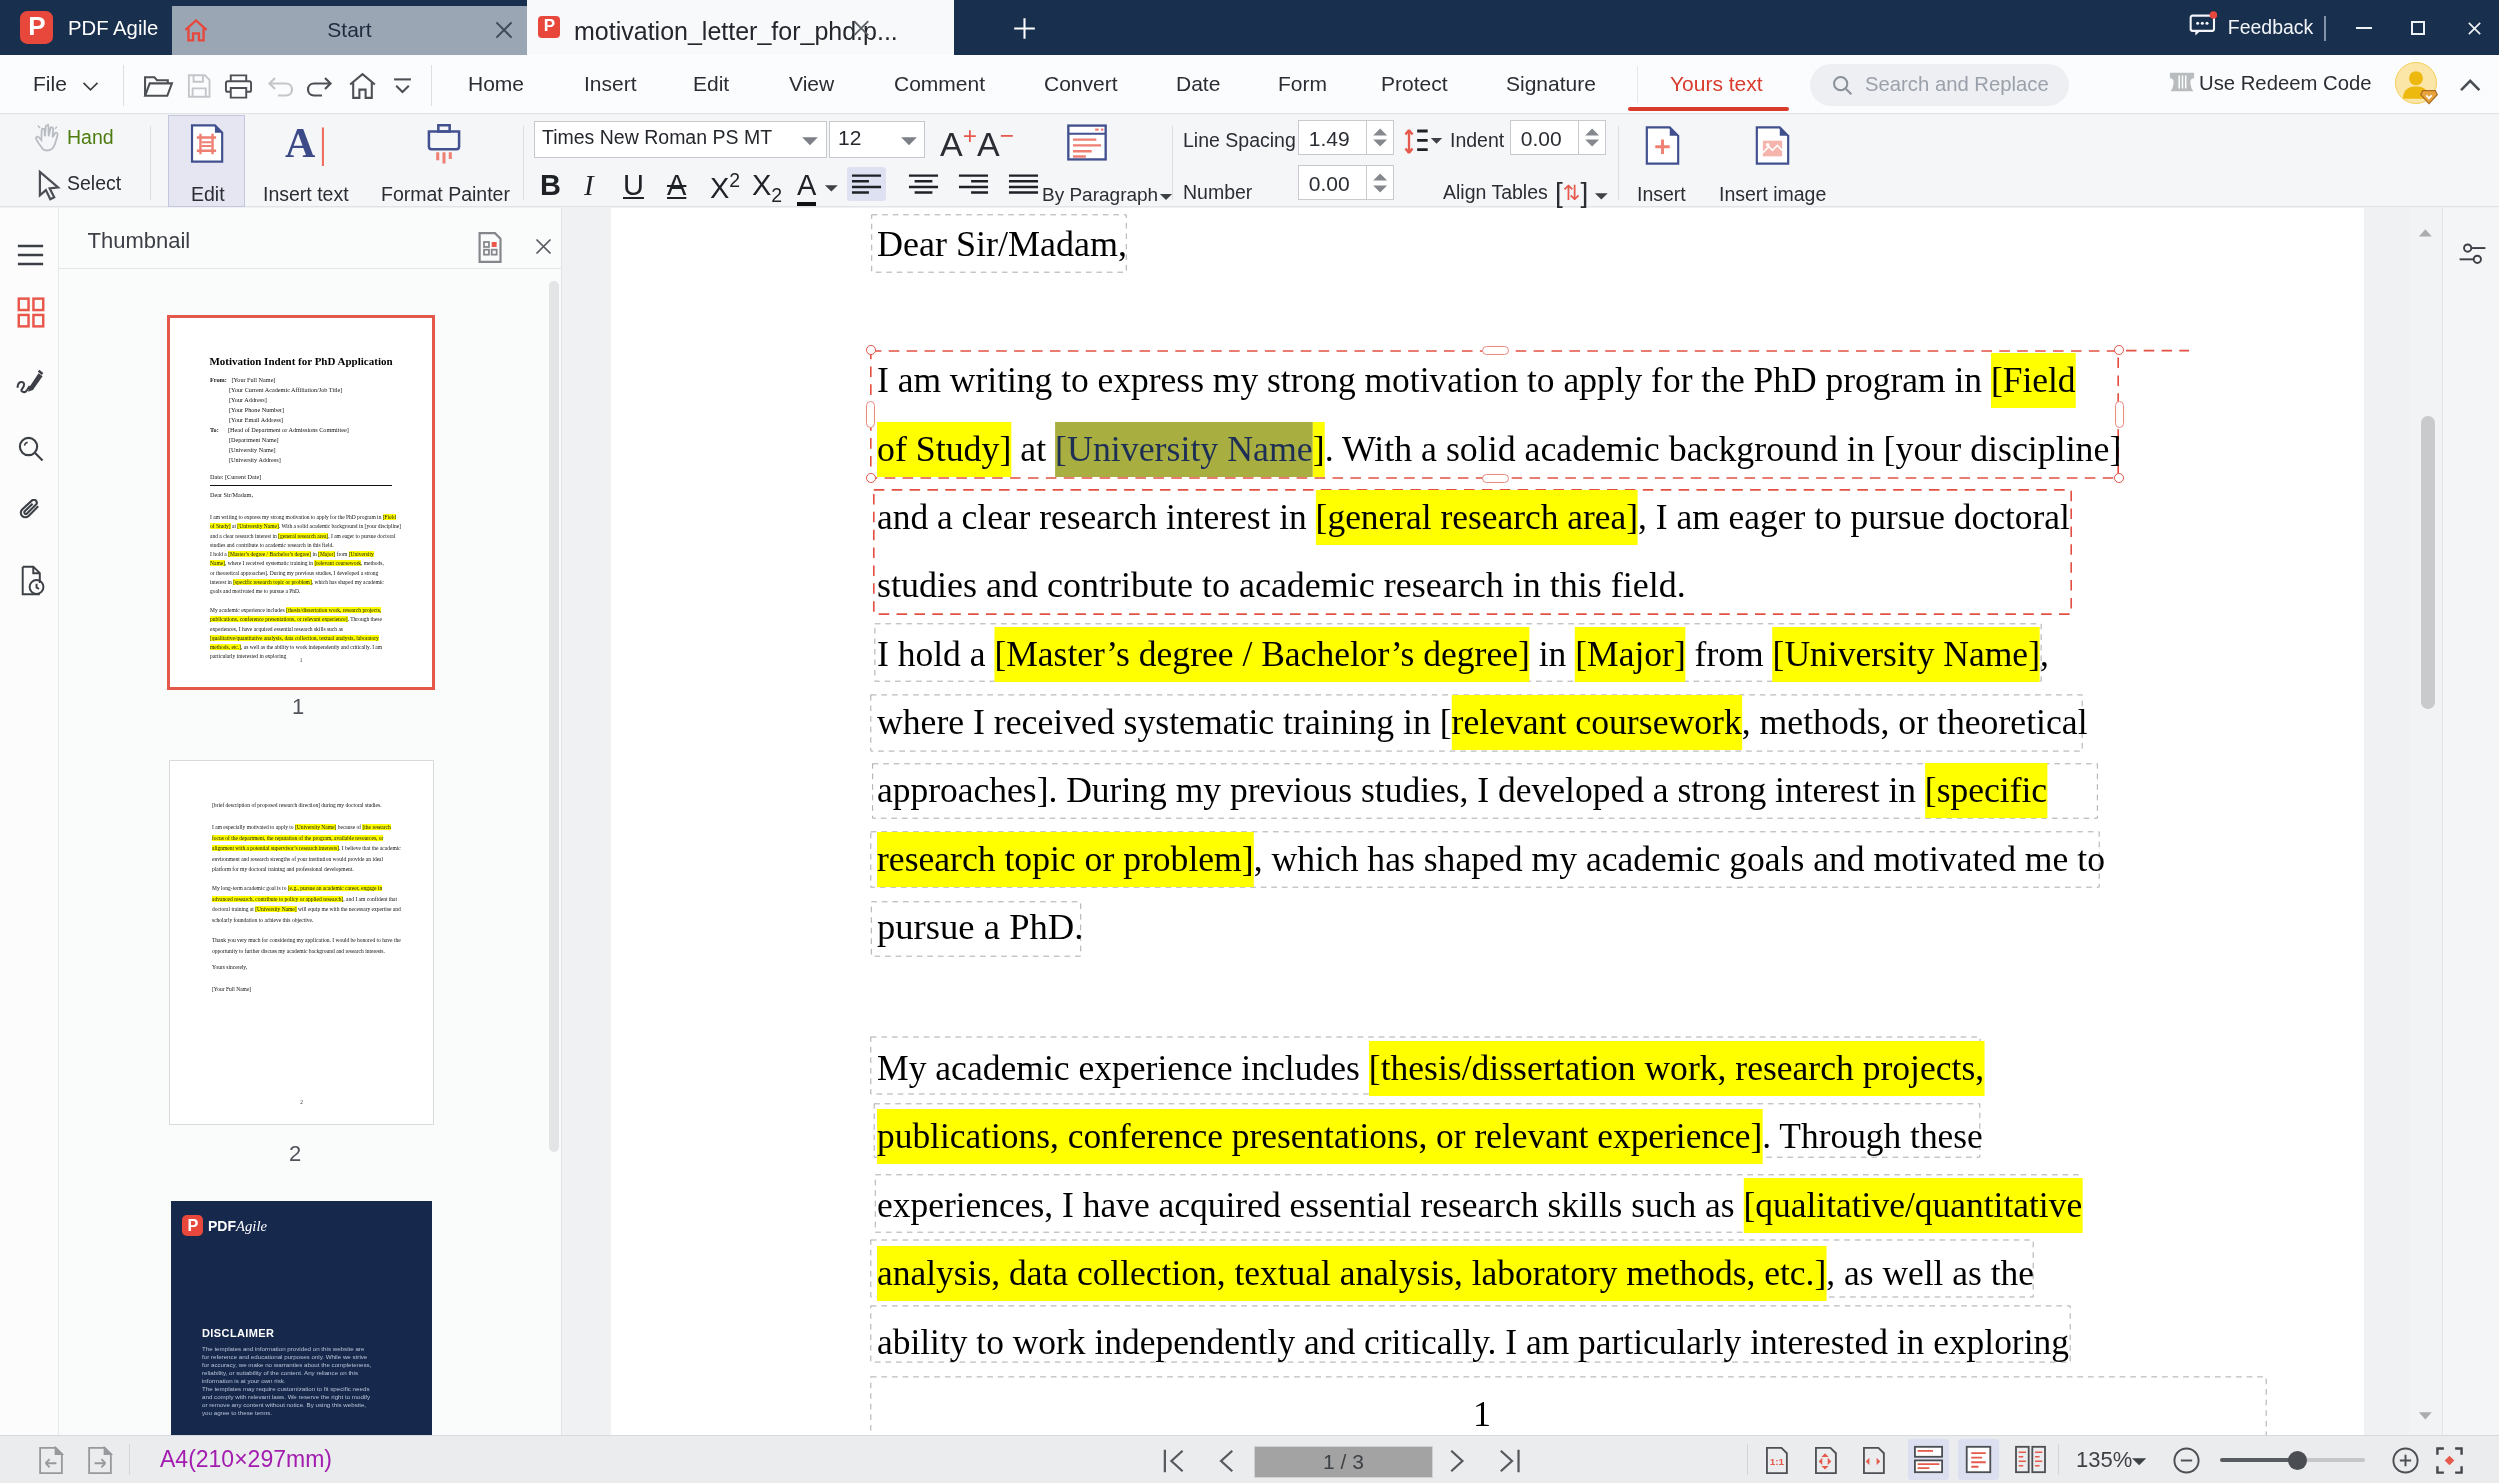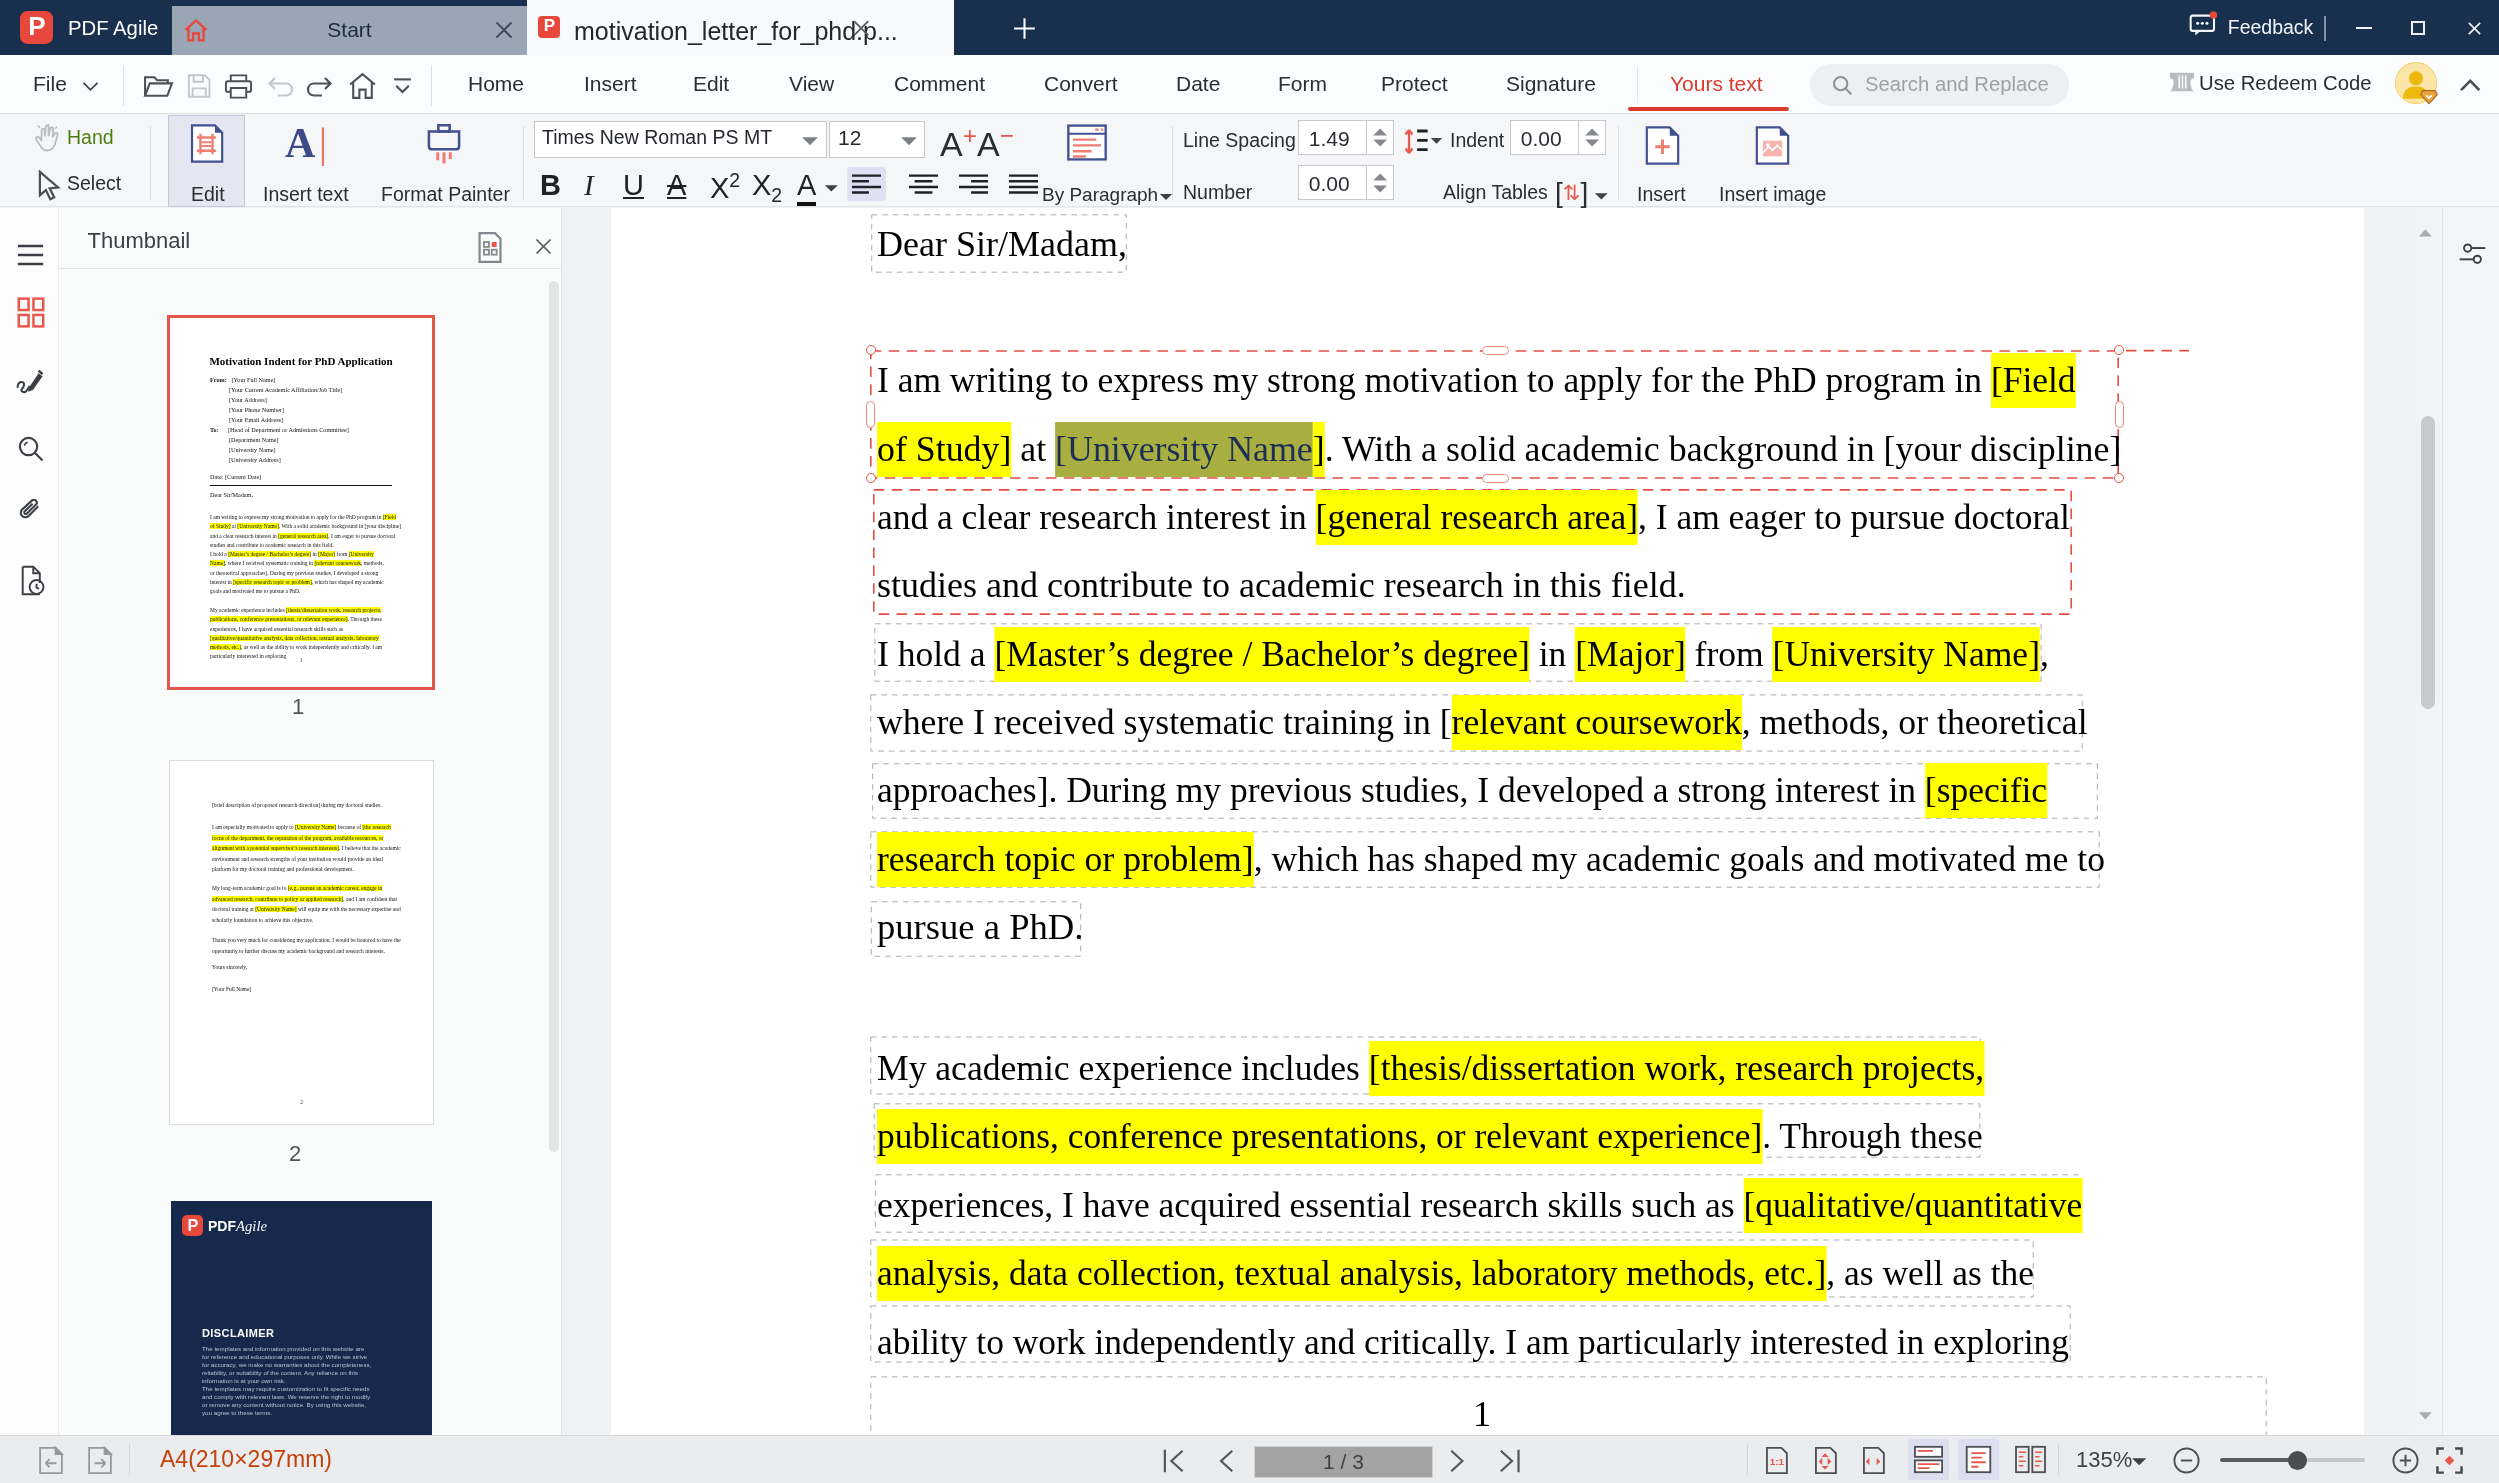--- a/index.html
+++ b/index.html
@@ -559,21 +559,21 @@
       <path d="M3 2 H20 L27 9 V30 H3 Z"></path>
       <path d="M20 2 V9 H27 Z" fill="#97999c"></path>
       <path d="M9 19 H21 M9 19 L13.5 14.5 M9 19 L13.5 23.5"></path>
     </svg>
   <svg class="abs" style="left:86px;top:9.8px" width="28" height="29" viewBox="0 0 30 32" fill="none" stroke="#97999c" stroke-width="2">
       <path d="M3 2 H20 L27 9 V30 H3 Z"></path>
       <path d="M20 2 V9 H27 Z" fill="#97999c"></path>
       <path d="M9 19 H21 M21 19 L16.5 14.5 M21 19 L16.5 23.5"></path>
     </svg>
   <div class="vsep" style="left:129px;top:8.1px;height:31px;background:#d4d5d7"></div>
-  <div class="txt" style="left:160px;color:#c2410c;font-size:23px;top:9.8px">A4(210×297mm)</div>
+  <div class="txt" style="left:160px;color:#a21caf;font-size:23px;top:9.8px">A4(210×297mm)</div>
   <svg class="abs" style="left:1162px;top:10.6px" width="24.4" height="28" viewBox="0 0 26 30" fill="none" stroke="#55585d" stroke-width="2.4">
       <path d="M3 3 V27 M22 4 L10 15 L22 26"></path>
     </svg>
   <svg class="abs" style="left:1216px;top:10.6px" width="19.5" height="28" viewBox="0 0 20 30" fill="none" stroke="#55585d" stroke-width="2.4">
       <path d="M17 4 L5 15 L17 26"></path>
     </svg>
   <div id="pagebox">
       <span>1 / 3</span>
     </div>
   <svg class="abs" style="left:1448px;top:10.6px" width="19.5" height="28" viewBox="0 0 20 30" fill="none" stroke="#55585d" stroke-width="2.4">

